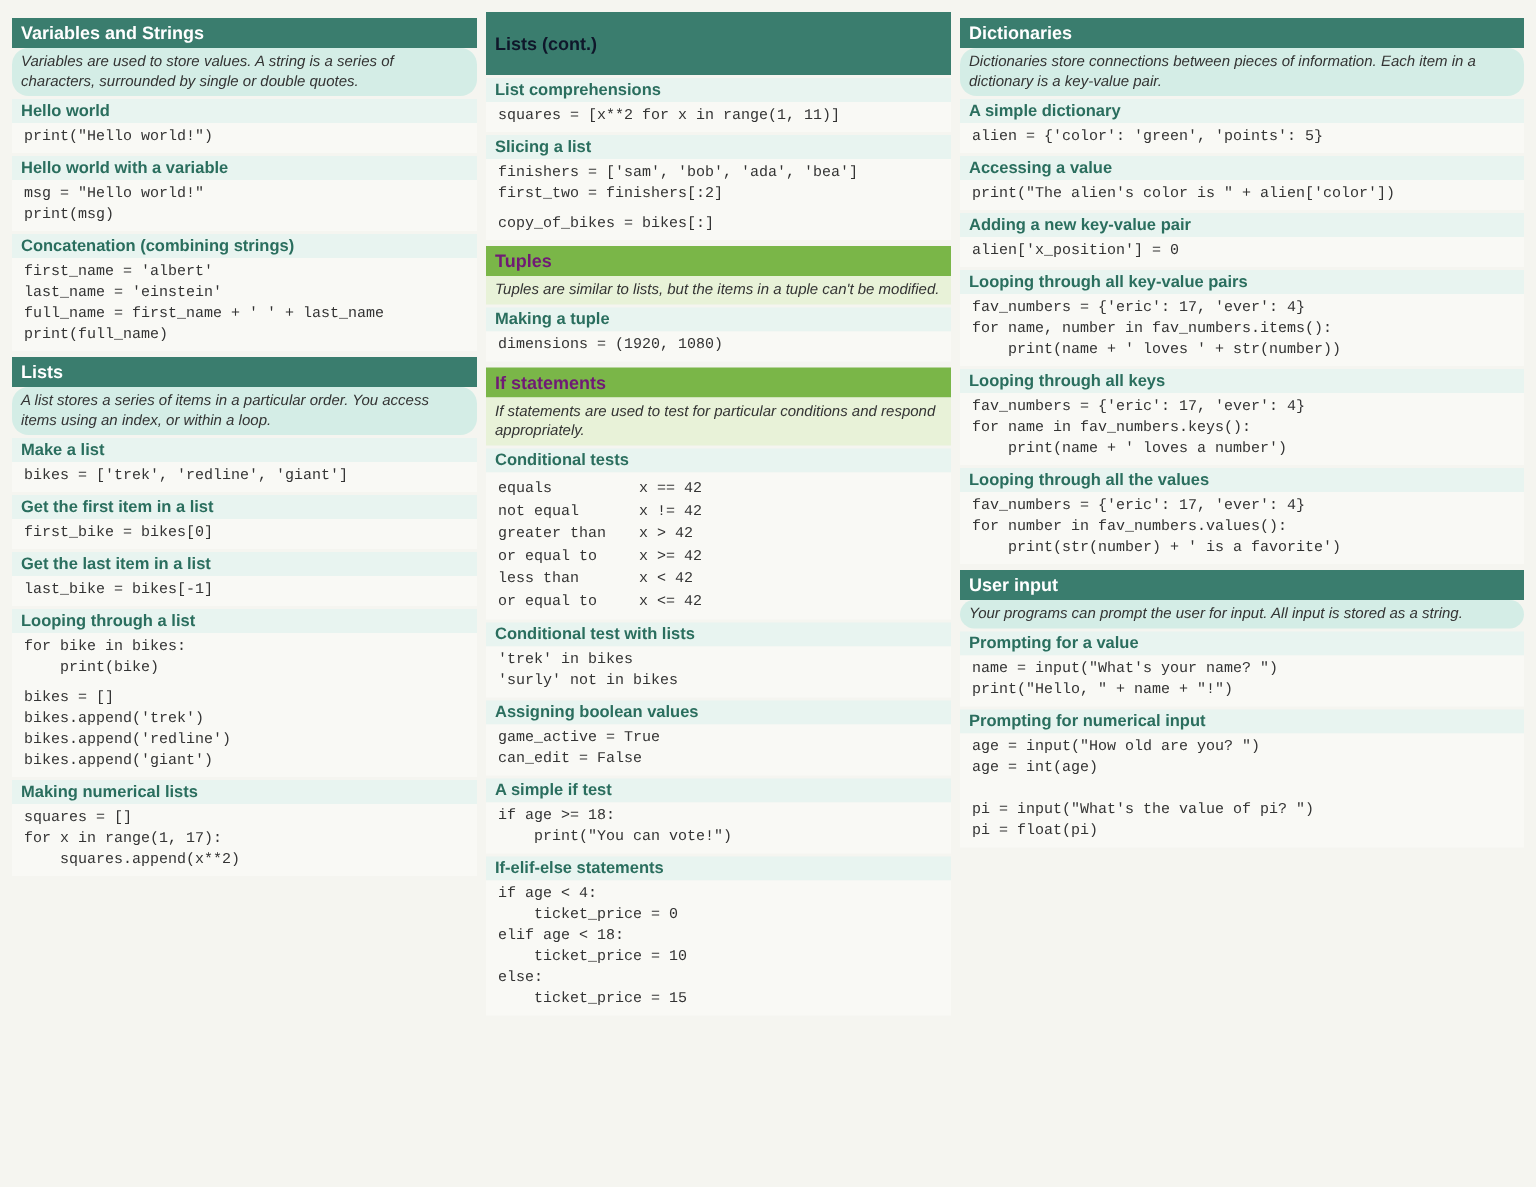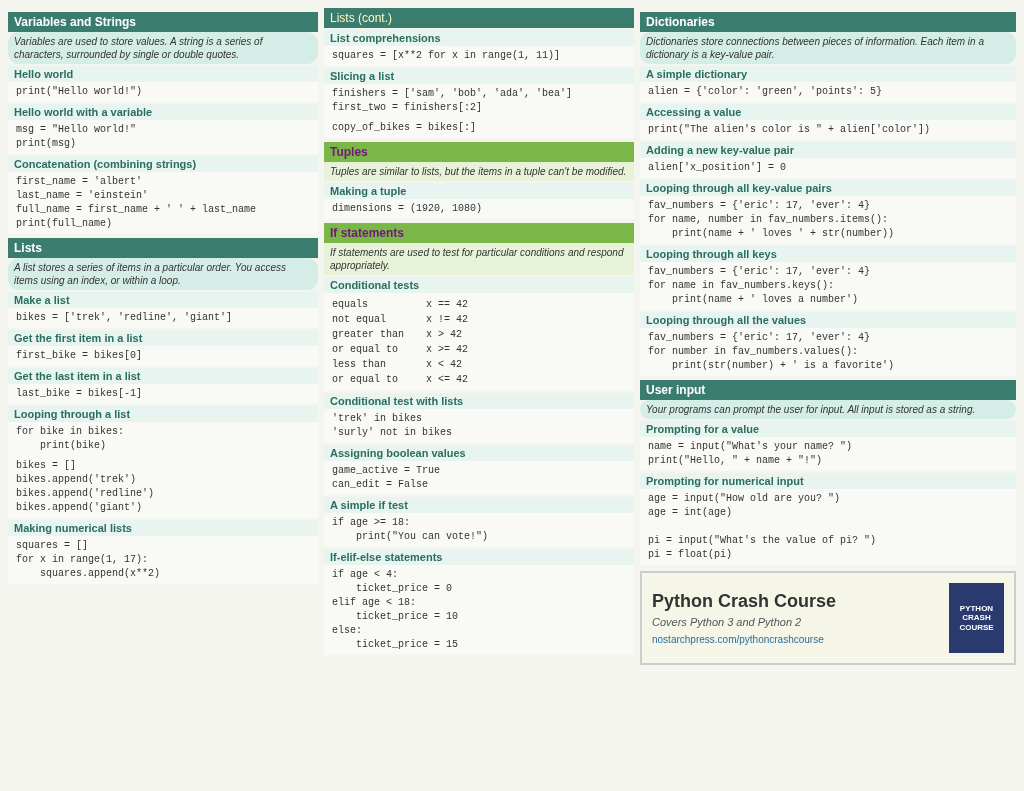--- a/index.html
+++ b/index.html
@@ -156,24 +156,24 @@
     }
     .book-cover .book-title {
       font-size: 8px;
       line-height: 1.2;
     }
     .mt4 { margin-top: 4px; }
 
     
     .col-2-top {
       background: #3a7d6e;
-      color: #fef9c3;
-      font-weight: normal;
+      color: #0f172a;
+      font-weight: bold;
       font-size: 12px;
-      padding: 3px 6px;
+      padding: 14px 6px;
     }
   </style>
 </head>
 <body>
 
 <div class="page">
 
   <div class="col col-1">
 
 
@@ -329,26 +329,16 @@
     <div class="code-block">name = input("What's your name? ")
 print("Hello, " + name + "!")</div>
 
     <div class="subsection">Prompting for numerical input</div>
     <div class="code-block">age = input("How old are you? ")
 age = int(age)
 
 pi = input("What's the value of pi? ")
 pi = float(pi)</div>
 
-    <div class="promo-box">
-      <div class="promo-text">
-        <div class="promo-title">Python Crash Course</div>
-        <div class="promo-sub">Covers Python 3 and Python 2</div>
-        <div class="promo-link">nostarchpress.com/pythoncrashcourse</div>
-      </div>
-      <div class="book-cover">
-        <div class="book-title">PYTHON<br>CRASH<br>COURSE</div>
-      </div>
-    </div>
 
   </div>
 
 </div>
 
 </body></html>

